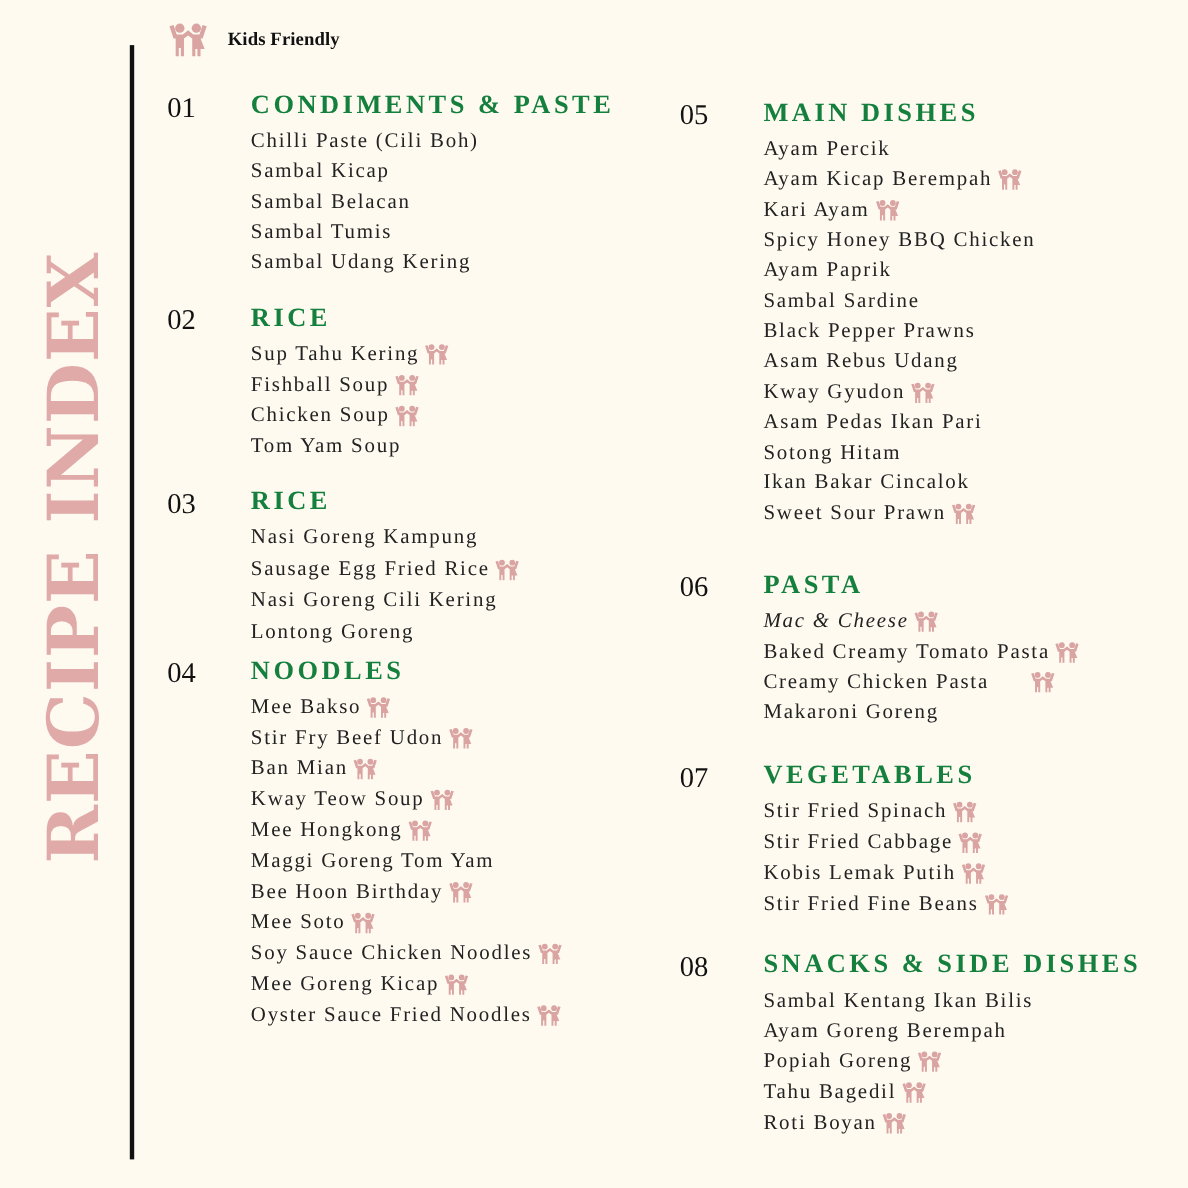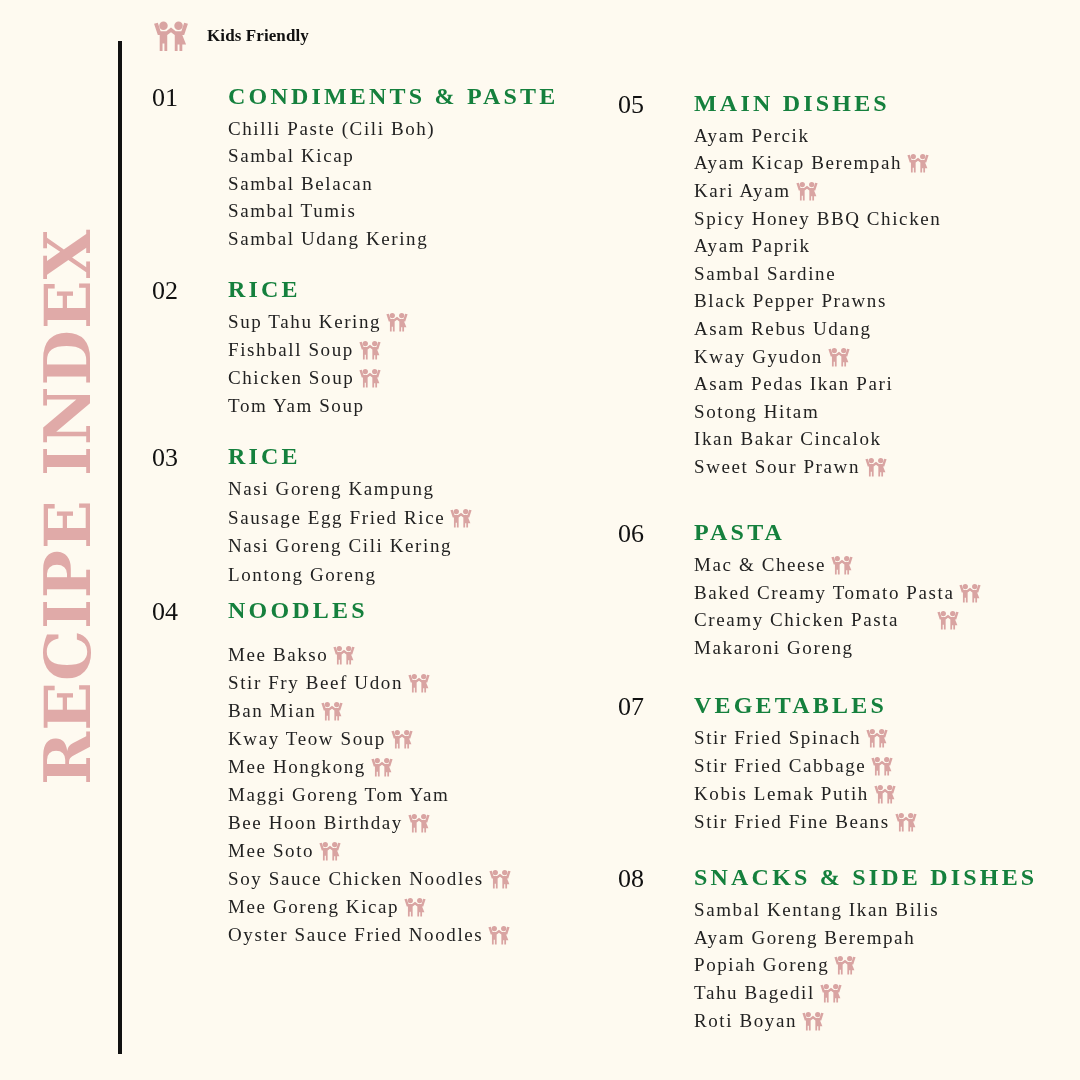--- a/index.html
+++ b/index.html
@@ -146,21 +146,21 @@
         <span>Nasi Goreng Cili Kering</span>
       </div>
       <div class="item" style="height: 28.5px;">
         <span>Lontong Goreng</span>
       </div>
     </div>
   </div>
 <div class="section" style="left:152px;top:597px;">
     <div class="sec-num">04</div>
     <div class="sec-title">NOODLES</div>
-    <div class="items" style="top: 32px; margin-top: 12px;">
+    <div class="items" style="top: 32px;">
       <div class="item" style="height: 28px;">
         <span>Mee Bakso</span>
         <span class="kid">
           <svg viewBox="0 0 40 34" xmlns="http://www.w3.org/2000/svg" fill="#d9a4a2">
   <circle cx="12" cy="6" r="4.5"></circle>
             <circle cx="28" cy="6" r="4.5"></circle>
   <path d="M2 4 L6 3 L9 12 L15 12 L20 8 L25 12 L31 12 L34 3 L38 4 L34 16 L32 16 L36 26 L32 26 L32 33 L29 33 L29 26 L27 26 L27 33 L24 33 L24 26 L24 16 L20 13 L16 16 L16 33 L13 33 L13 25 L11 25 L11 33 L8 33 L8 16 L6 16 Z"></path>
 </svg>
         </span>
       </div>
@@ -329,21 +329,21 @@
   <path d="M2 4 L6 3 L9 12 L15 12 L20 8 L25 12 L31 12 L34 3 L38 4 L34 16 L32 16 L36 26 L32 26 L32 33 L29 33 L29 26 L27 26 L27 33 L24 33 L24 26 L24 16 L20 13 L16 16 L16 33 L13 33 L13 25 L11 25 L11 33 L8 33 L8 16 L6 16 Z"></path>
 </svg>
         </span>
       </div>
     </div>
   </div>
 <div class="section" style="left:618px;top:519px;">
     <div class="sec-num">06</div>
     <div class="sec-title">PASTA</div>
     <div class="items" style="top: 32px;">
-      <div class="item" style="height: 27.8px;">
+      <div class="item" style="height: 27.8px; font-style: italic;">
         <span>Mac &amp; Cheese</span>
         <span class="kid">
           <svg viewBox="0 0 40 34" xmlns="http://www.w3.org/2000/svg" fill="#d9a4a2">
   <circle cx="12" cy="6" r="4.5"></circle>
             <circle cx="28" cy="6" r="4.5"></circle>
   <path d="M2 4 L6 3 L9 12 L15 12 L20 8 L25 12 L31 12 L34 3 L38 4 L34 16 L32 16 L36 26 L32 26 L32 33 L29 33 L29 26 L27 26 L27 33 L24 33 L24 26 L24 16 L20 13 L16 16 L16 33 L13 33 L13 25 L11 25 L11 33 L8 33 L8 16 L6 16 Z"></path>
 </svg>
         </span>
       </div>
       <div class="item" style="height: 27.8px;">

